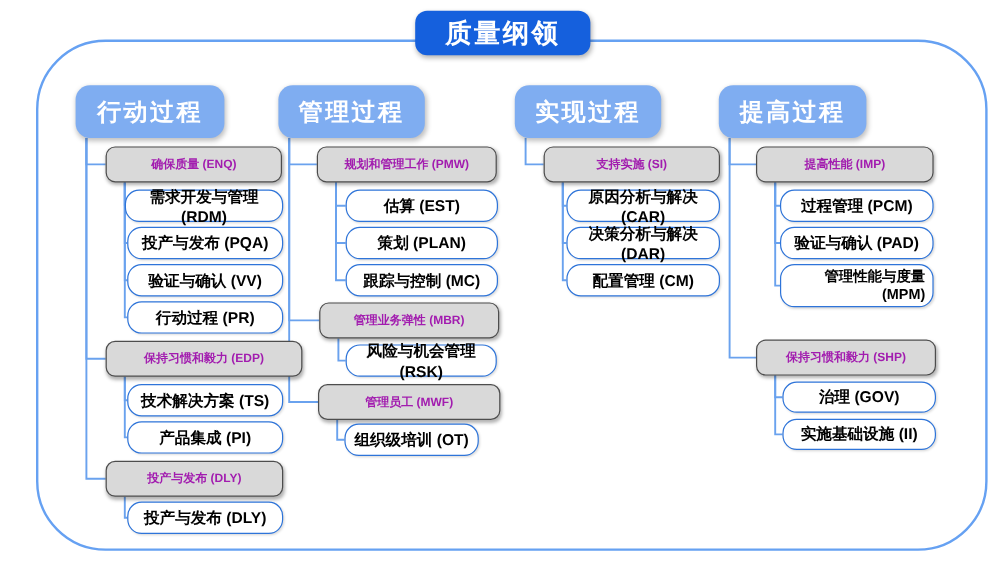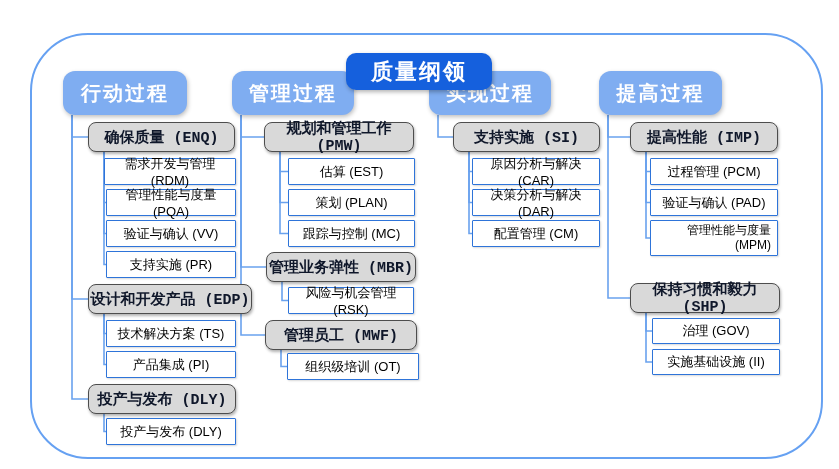--- a/index.html
+++ b/index.html
@@ -12,36 +12,34 @@
     border:2px solid var(--frame-border,#66a1f2);border-radius:58px;background:#fff;
   }
   svg.wires{position:absolute;left:0;top:0;z-index:1;}
   svg.wires path{stroke:var(--line,#6aa2ee);stroke-width:1.6;fill:none;}
   .node{position:absolute;z-index:2;display:flex;align-items:center;justify-content:center;
         text-align:center;box-sizing:border-box;}
   .title{
     background:var(--title-bg,#1560dd);color:#fff;border-radius:10px;
     font-size:22px;font-weight:bold;letter-spacing:2px;z-index:3;
     box-shadow:1px 2px 4px rgba(0,0,0,.3);
-    margin-top:44px;
   }
   .hdr{
     background:var(--header-bg,#7fadf1);color:#fff;border-radius:12px;
     font-size:20px;font-weight:bold;letter-spacing:2px;
     box-shadow:1px 2px 4px rgba(0,0,0,.25);
   }
   .gray{
     background:var(--group-bg,#d9d9d9);border:1.5px solid var(--group-border,#4d4d4d);
-    border-radius:8px;color:#0f172a;font-size:15px;font-weight:bold;
+    border-radius:8px;color:#a21caf;font-size:10px;font-weight:bold;
     box-shadow:1px 2px 3px rgba(0,0,0,.3);
-    font-family:Liberation Mono, monospace;
   }
   .child{
     background:#fff;border:1.5px solid var(--child-border,#2e74d9);
-    border-radius:1px;color:#000;font-size:13px;font-weight:normal;
+    border-radius:12px;color:#000;font-size:13px;font-weight:bold;
     box-shadow:1px 1px 2px rgba(0,0,0,.15);
   }
   .child.small{font-size:12px;line-height:1.25;padding:0 6px;text-align:right;}
 </style>
 </head>
 <body>
 
 <div class="canvas">
   <div class="frame"></div>
   <svg class="wires" id="wires" width="839" height="469">
@@ -74,38 +72,38 @@
       <path d="M 608 115 V 298 H 630"></path>
       <path d="M 646 313 V 331 H 652"></path>
       <path d="M 646 313 V 362 H 652"></path>
     </svg>
 
   <div class="node title" style="left:346px;top:9px;width:146px;height:37px">质量纲领</div>
 
   <div class="node hdr" id="h0" style="left:63px;top:71px;width:124px;height:44px">行动过程</div>
   <div class="node gray" id="g0_0" style="left:88px;top:122px;width:147px;height:30px">确保质量 (ENQ)</div>
   <div class="node child" id="k0_0_0" style="left:104px;top:158px;width:132px;height:27px">需求开发与管理 (RDM)</div>
-  <div class="node child" id="k0_0_1" style="left:106px;top:189px;width:130px;height:27px">管理性能与度量 (PQA)</div>
+  <div class="node child" id="k0_0_1" style="left:106px;top:189px;width:130px;height:27px">投产与发布 (PQA)</div>
   <div class="node child" id="k0_0_2" style="left:106px;top:220px;width:130px;height:27px">验证与确认 (VV)</div>
-  <div class="node child" id="k0_0_3" style="left:106px;top:251px;width:130px;height:27px">支持实施 (PR)</div>
-  <div class="node gray" id="g0_1" style="left:88px;top:284px;width:164px;height:30px">设计和开发产品 (EDP)</div>
+  <div class="node child" id="k0_0_3" style="left:106px;top:251px;width:130px;height:27px">行动过程 (PR)</div>
+  <div class="node gray" id="g0_1" style="left:88px;top:284px;width:164px;height:30px">保持习惯和毅力 (EDP)</div>
   <div class="node child" id="k0_1_0" style="left:106px;top:320px;width:130px;height:27px">技术解决方案 (TS)</div>
   <div class="node child" id="k0_1_1" style="left:106px;top:351px;width:130px;height:27px">产品集成 (PI)</div>
   <div class="node gray" id="g0_2" style="left:88px;top:384px;width:148px;height:30px">投产与发布 (DLY)</div>
   <div class="node child" id="k0_2_0" style="left:106px;top:418px;width:130px;height:27px">投产与发布 (DLY)</div>
 
   <div class="node hdr" id="h1" style="left:232px;top:71px;width:122px;height:44px">管理过程</div>
   <div class="node gray" id="g1_0" style="left:264px;top:122px;width:150px;height:30px">规划和管理工作 (PMW)</div>
   <div class="node child" id="k1_0_0" style="left:288px;top:158px;width:127px;height:27px">估算 (EST)</div>
   <div class="node child" id="k1_0_1" style="left:288px;top:189px;width:127px;height:27px">策划 (PLAN)</div>
   <div class="node child" id="k1_0_2" style="left:288px;top:220px;width:127px;height:27px">跟踪与控制 (MC)</div>
   <div class="node gray" id="g1_1" style="left:266px;top:252px;width:150px;height:30px">管理业务弹性 (MBR)</div>
   <div class="node child" id="k1_1_0" style="left:288px;top:287px;width:126px;height:27px">风险与机会管理 (RSK)</div>
   <div class="node gray" id="g1_2" style="left:265px;top:320px;width:152px;height:30px">管理员工 (MWF)</div>
-  <div class="node child" id="k1_2_0" style="left:287px;top:353px;width:132px;height:27px">组织级培训 (OT)</div>
+  <div class="node child" id="k1_2_0" style="left:287px;top:353px;width:112px;height:27px">组织级培训 (OT)</div>
 
   <div class="node hdr" id="h2" style="left:429px;top:71px;width:122px;height:44px">实现过程</div>
   <div class="node gray" id="g2_0" style="left:453px;top:122px;width:147px;height:30px">支持实施 (SI)</div>
   <div class="node child" id="k2_0_0" style="left:472px;top:158px;width:128px;height:27px">原因分析与解决 (CAR)</div>
   <div class="node child" id="k2_0_1" style="left:472px;top:189px;width:128px;height:27px">决策分析与解决 (DAR)</div>
   <div class="node child" id="k2_0_2" style="left:472px;top:220px;width:128px;height:27px">配置管理 (CM)</div>
 
   <div class="node hdr" id="h3" style="left:599px;top:71px;width:123px;height:44px">提高过程</div>
   <div class="node gray" id="g3_0" style="left:630px;top:122px;width:148px;height:30px">提高性能 (IMP)</div>
   <div class="node child" id="k3_0_0" style="left:650px;top:158px;width:128px;height:27px">过程管理 (PCM)</div>

